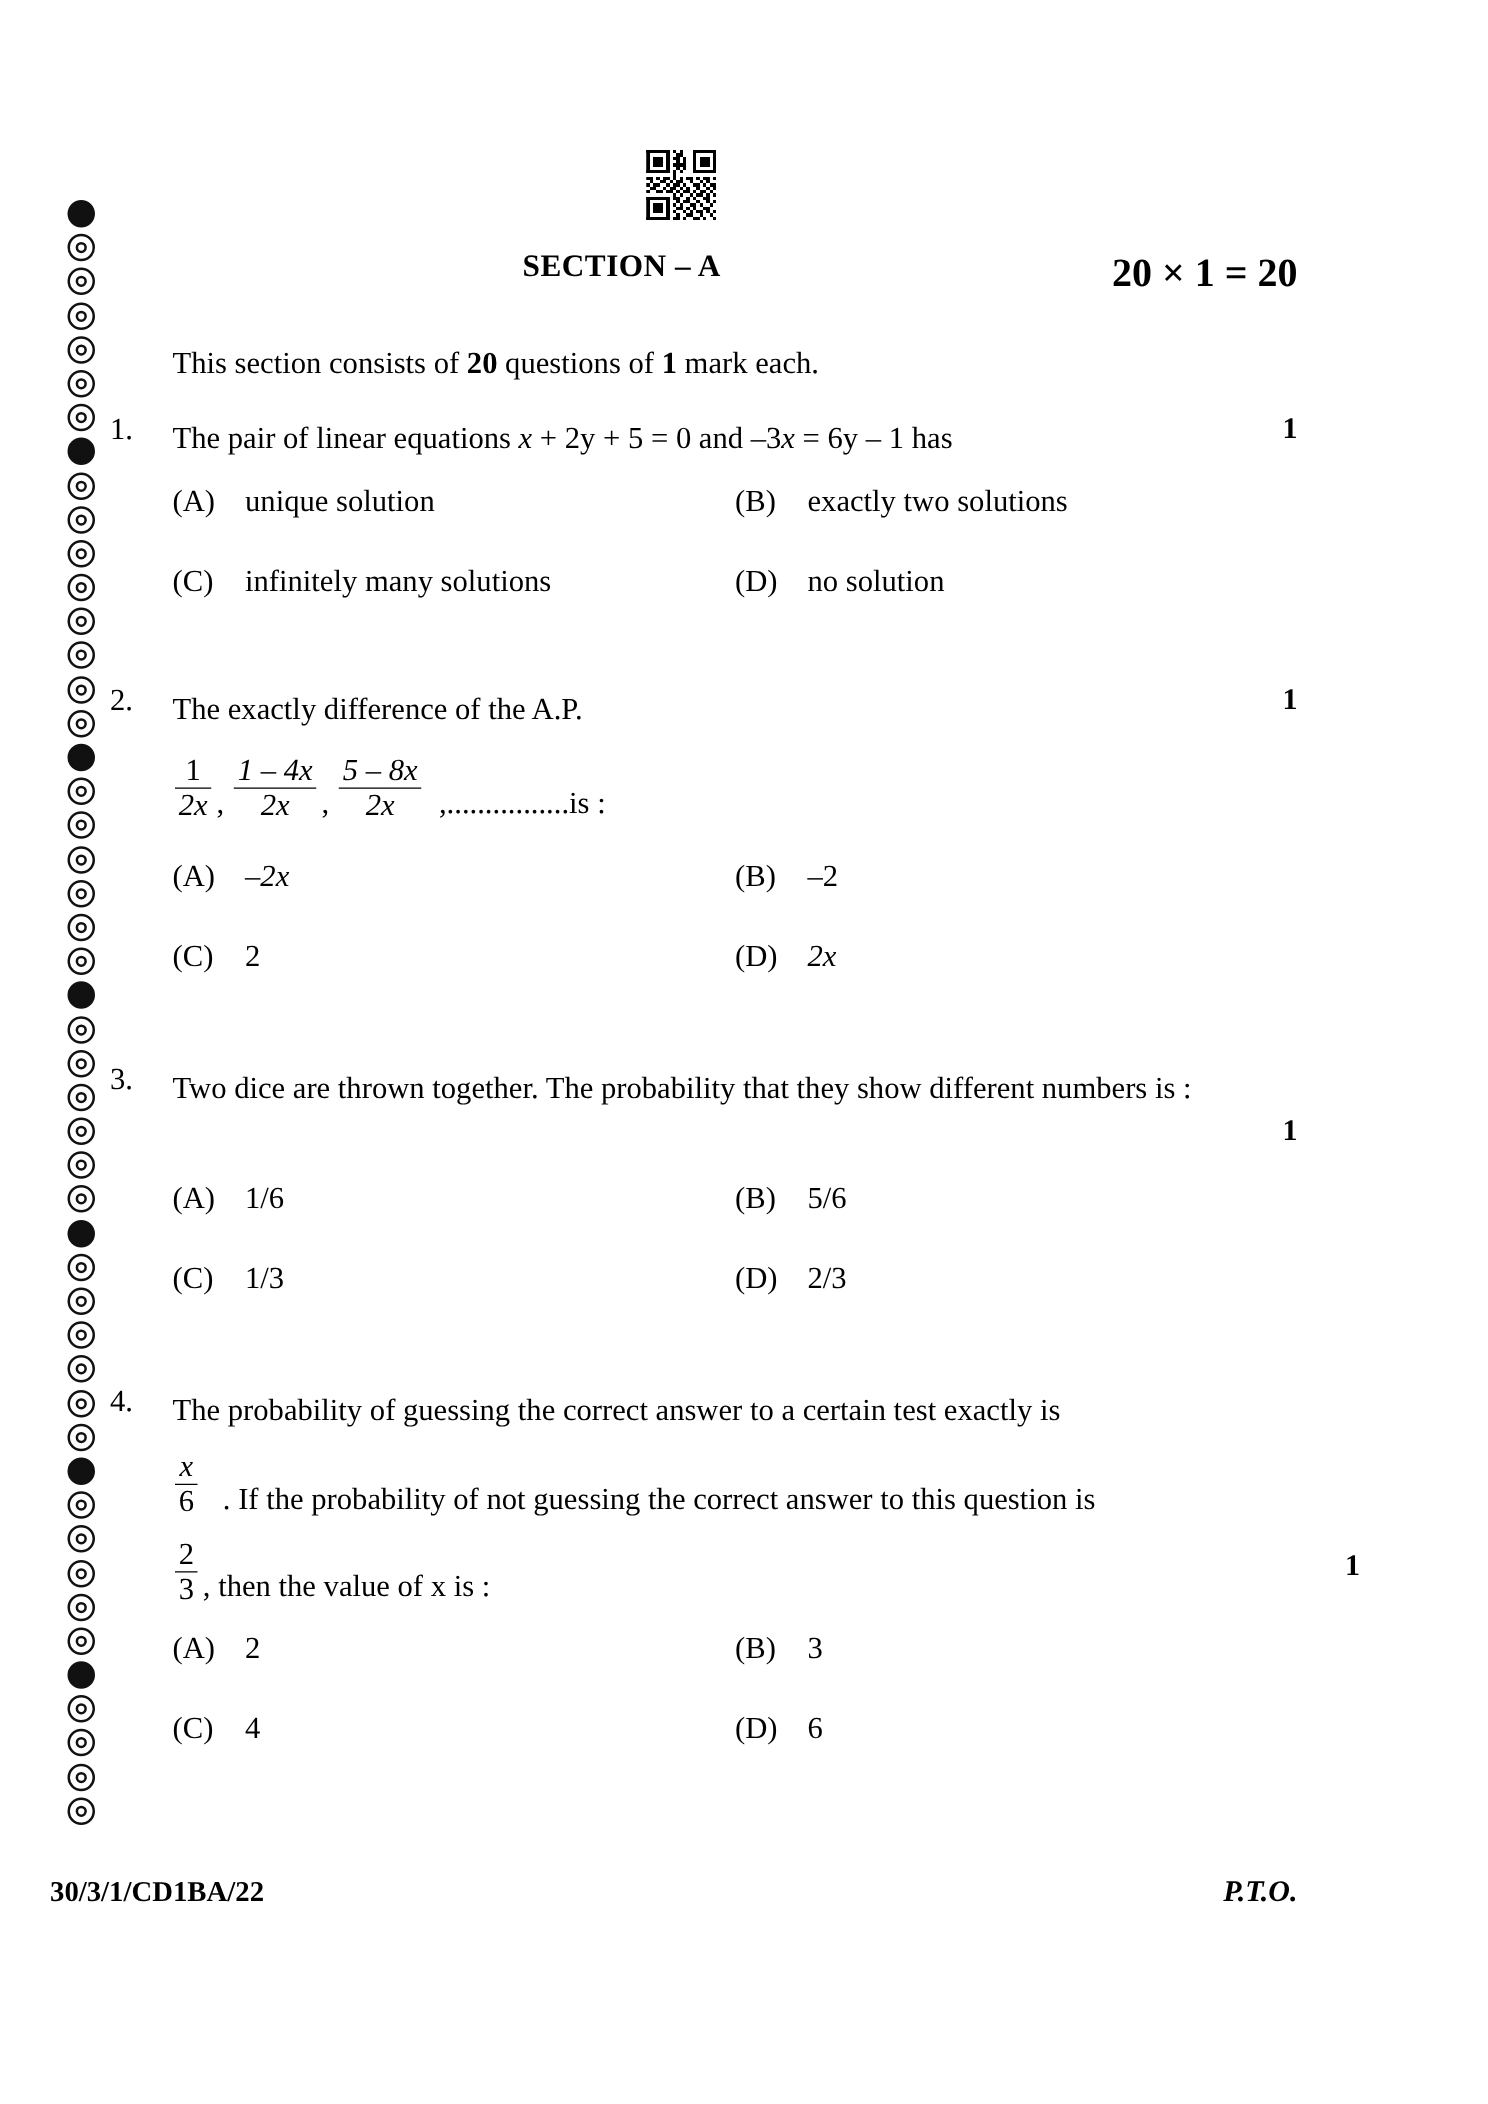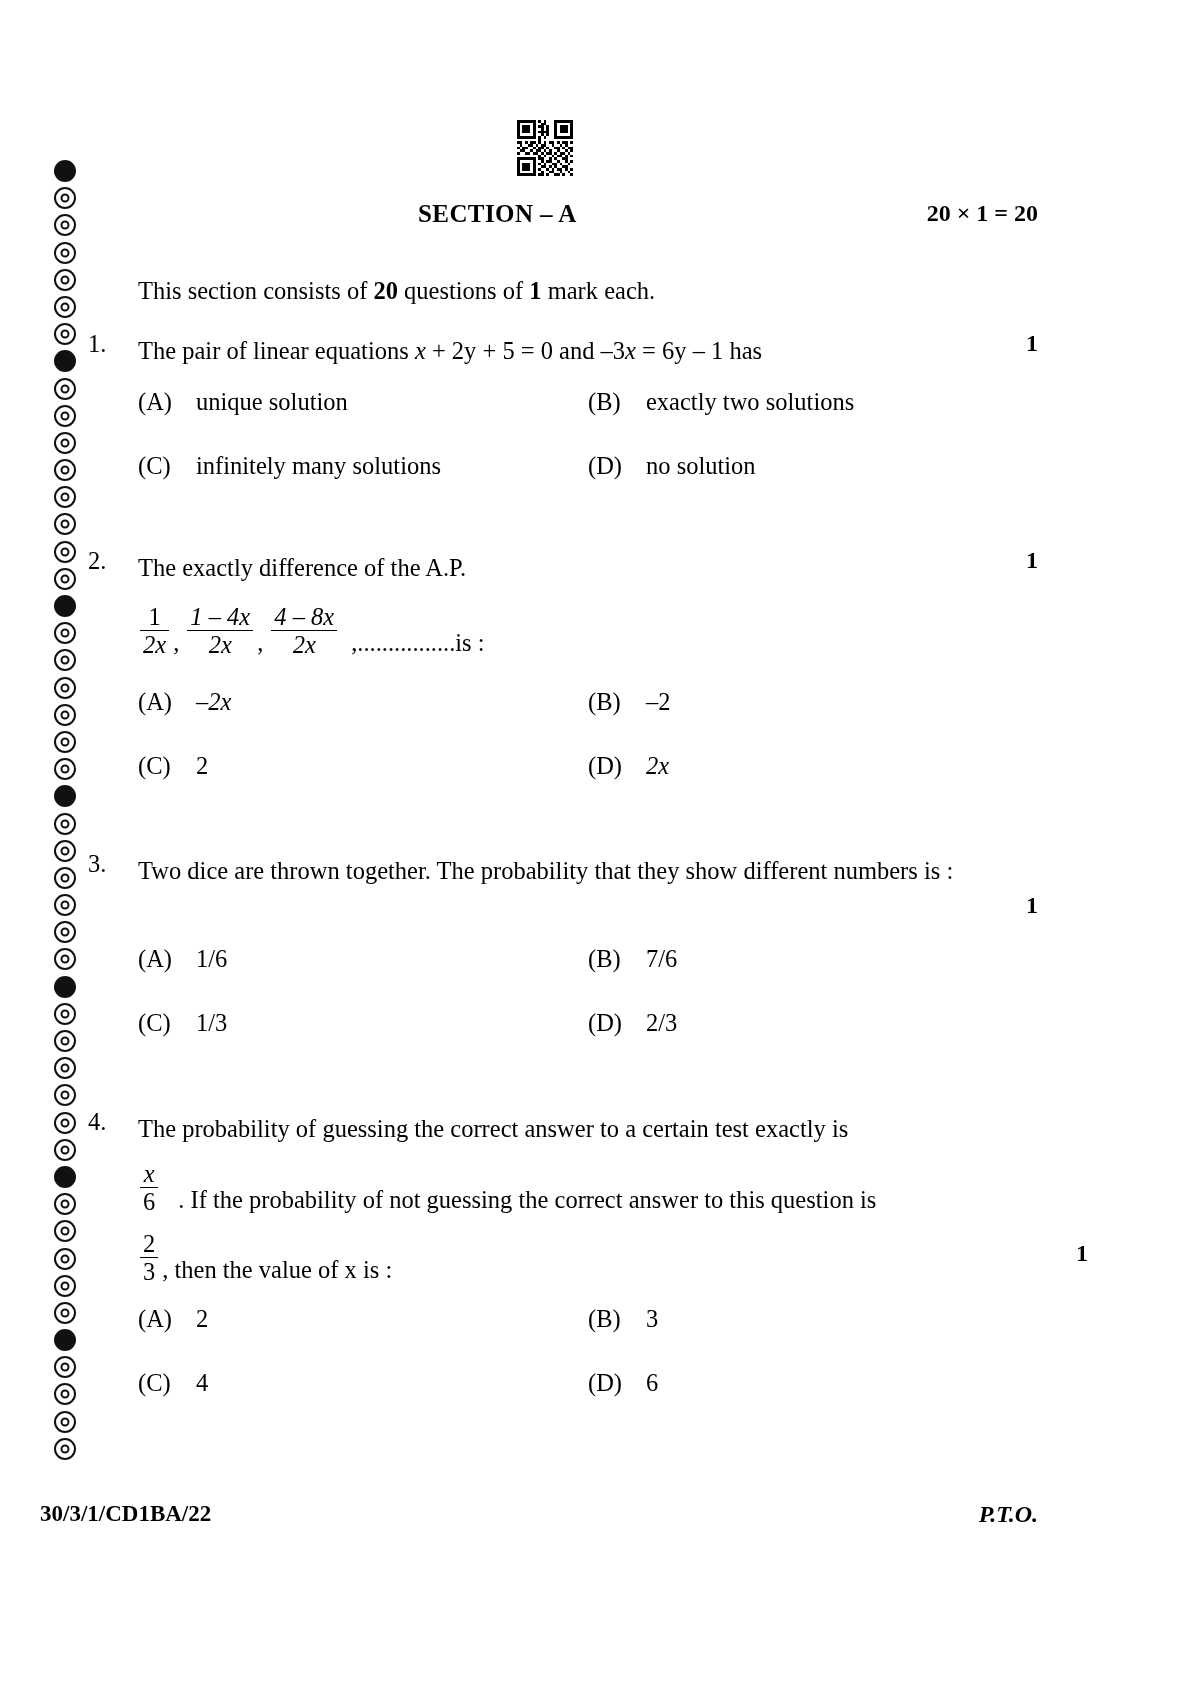--- a/index.html
+++ b/index.html
@@ -90,21 +90,21 @@
     left: 330px;
     top: 0;
     font-size: 25px;
     font-weight: bold;
     letter-spacing: 0.4px;
   }
   .section-marks {
     position: absolute;
     right: 0;
     top: 0;
-    font-size: 24px;
+    font-size: 32px;
     font-weight: bold;
   }
 
   .intro {
     position: absolute;
     left: 50px;
     top: 277px;
     font-size: 24.5px;
   }
   .intro b { font-weight: bold; }
@@ -455,21 +455,21 @@
       <span class="num">1</span>
       <span class="den ital">2x</span>
     </span>
     <span class="sep">,</span>
     <span class="frac frac-big">
       <span class="num ital">1 – 4x</span>
       <span class="den ital">2x</span>
     </span>
     <span class="sep">,</span>
     <span class="frac frac-big">
-      <span class="num ital">4 – 8x</span>
+      <span class="num ital">5 – 8x</span>
       <span class="den ital">2x</span>
     </span>
     <span class="sep" style="margin-left:12px;">,................is :</span>
   </div>
 
   <div class="opts" style="top:688px;">
     <div class="opt-row">
       <div class="opt opt-a">
         <span class="opt-lab">(A)</span>
         <span class="ital">–2x</span>
@@ -497,21 +497,21 @@
     <div class="q-mark" style="top:42px;">1</div>
   </div>
   <div class="opts" style="top:945px;">
     <div class="opt-row">
       <div class="opt opt-a">
         <span class="opt-lab">(A)</span>
         <span>1/6</span>
       </div>
       <div class="opt">
         <span class="opt-lab">(B)</span>
-        <span>7/6</span>
+        <span>5/6</span>
       </div>
     </div>
     <div class="opt-row" style="margin-top:36px;">
       <div class="opt opt-a">
         <span class="opt-lab">(C)</span>
         <span>1/3</span>
       </div>
       <div class="opt">
         <span class="opt-lab">(D)</span>
         <span>2/3</span>

